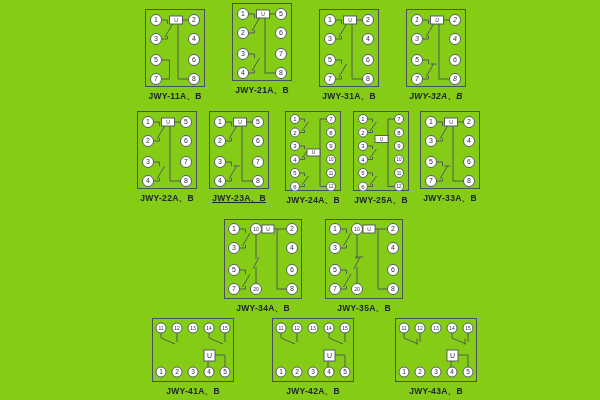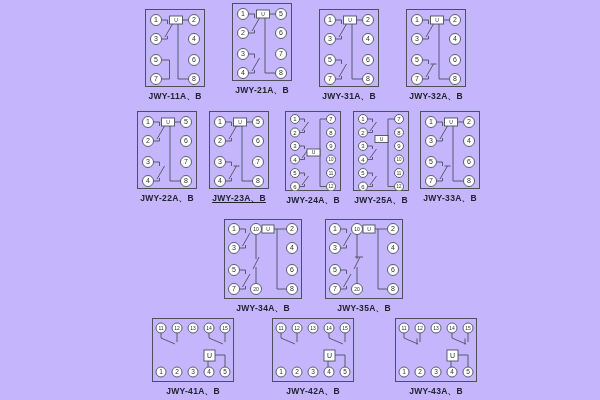--- a/index.html
+++ b/index.html
@@ -1,16 +1,16 @@
 <!DOCTYPE html>
 <html><head>
 <meta charset="utf-8">
 <style>
   html,body{margin:0;padding:0;background:#ffffff;}
-  #canvas{position:relative;width:600px;height:400px;background:#c4b5fd;overflow:hidden;
+  #canvas{position:relative;width:600px;height:400px;background:#84cc16;overflow:hidden;
           font-family:"Liberation Sans",sans-serif;}
   .diagram{position:absolute;}
   .diagram svg{display:block;}
   .diagram-label{position:absolute;text-align:center;font-size:8.5px;font-weight:700;
                  letter-spacing:.3px;white-space:nowrap;}
   svg text{font-family:"Liberation Sans",sans-serif;}
 </style>
 </head>
 <body>
 
@@ -152,21 +152,21 @@
           <circle cx="49" cy="51" r="5.5" fill="#ffffff" stroke="#4a505c" stroke-width="0.9"></circle>
           <text x="49" y="51" dy=".35em" text-anchor="middle" font-size="7" fill="#2b313d">6</text>
         </g>
         <g>
           <circle cx="49" cy="70" r="5.5" fill="#ffffff" stroke="#4a505c" stroke-width="0.9"></circle>
           <text x="49" y="70" dy=".35em" text-anchor="middle" font-size="7" fill="#2b313d">8</text>
         </g>
       </svg>
       <div class="diagram-label" style="top: 82px; left: -20px; width: 100px; color: rgb(32, 36, 44);">JWY-31A、B</div>
     </div>
-    <div class="diagram" style="left: 406px; top: 9px; width: 52px;">
+    <div class="diagram" style="left: 406px; top: 9px; width: 52px; font-style: italic;">
       <svg width="60" height="78">
         <rect x="0.5" y="0.5" width="59" height="77" fill="none" stroke="#4a505c" stroke-width="1"></rect>
         <path d="M16.5,11 h6 v4" fill="none" stroke="#4a505c" stroke-width="0.9"></path>
         <path d="M16.5,30 h6 v-3" fill="none" stroke="#4a505c" stroke-width="0.9"></path>
         <path d="M20,28 L27.5,15" fill="none" stroke="#4a505c" stroke-width="0.9"></path>
         <path d="M16.5,51 h6 v4" fill="none" stroke="#4a505c" stroke-width="0.9"></path>
         <path d="M16.5,70 h6 v-3" fill="none" stroke="#4a505c" stroke-width="0.9"></path>
         <path d="M20,68 L27.5,55" fill="none" stroke="#4a505c" stroke-width="0.9"></path>
         <path d="M24.5,55 h6" fill="none" stroke="#4a505c" stroke-width="0.9"></path>
         <path d="M37.5,11 H43.5" fill="none" stroke="#4a505c" stroke-width="0.9"></path>

